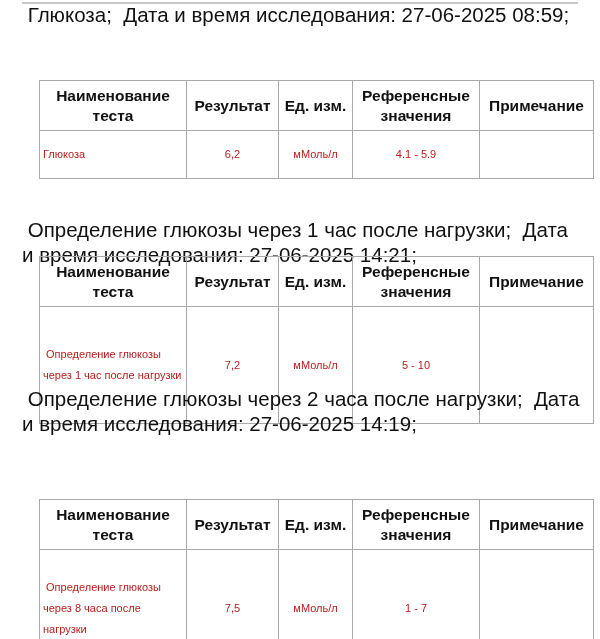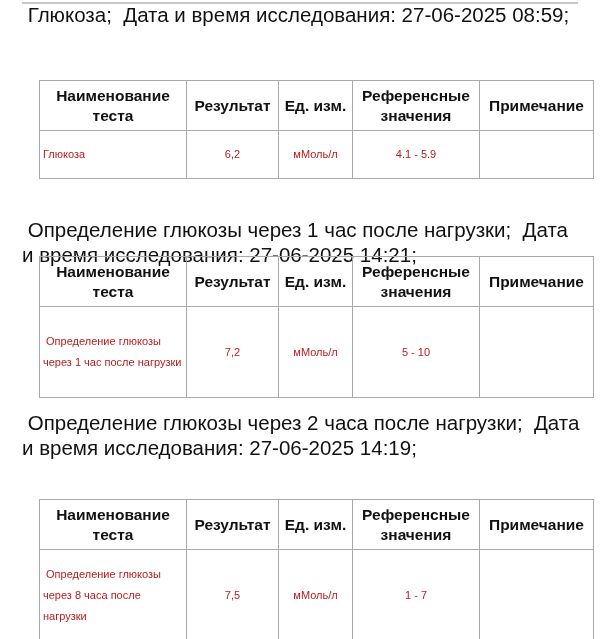--- a/index.html
+++ b/index.html
@@ -60,21 +60,21 @@
     }
     td.c-name { text-align: left; padding-left: 3px; }
     td.c-center { text-align: center; }
     col.w1 { width: 147px; }
     col.w2 { width: 92px; }
     col.w3 { width: 74px; }
     col.w4 { width: 127px; }
     col.w5 { width: 114px; }
     tr.head-row { height: 50px; }
     tr.row-single { height: 48px; }
-    tr.row-multi { height: 91px; }
+    tr.row-multi { height: 117px; }
   </style>
 </head>
 <body>
 
 <div class="top-rule"></div>
 
 <div class="section-title" style="top:2px;"> Глюкоза;  Дата и время исследования: 27-06-2025 08:59;</div>
 <table class="results" style="top:80px;">
   <colgroup>
       <col class="w1">
@@ -121,21 +121,21 @@
   <tr class="row-multi">
     <td class="c-name" style="white-space:pre-wrap;"> Определение глюкозы через 1 час после нагрузки</td>
     <td class="c-center">7,2</td>
     <td class="c-center">мМоль/л</td>
     <td class="c-center">5 - 10</td>
     <td class="c-center"></td>
   </tr>
 </tbody>
   </table>
 
-<div class="section-title" style="top:410px;"> Определение глюкозы через 2 часа после нагрузки;  Дата и время исследования: 27-06-2025 14:19;</div>
+<div class="section-title" style="top:386px;"> Определение глюкозы через 2 часа после нагрузки;  Дата и время исследования: 27-06-2025 14:19;</div>
 <table class="results" style="top:499px;">
   <colgroup>
       <col class="w1">
       <col class="w2">
       <col class="w3">
       <col class="w4">
       <col class="w5">
     </colgroup>
   <tbody>
       <tr class="head-row">

